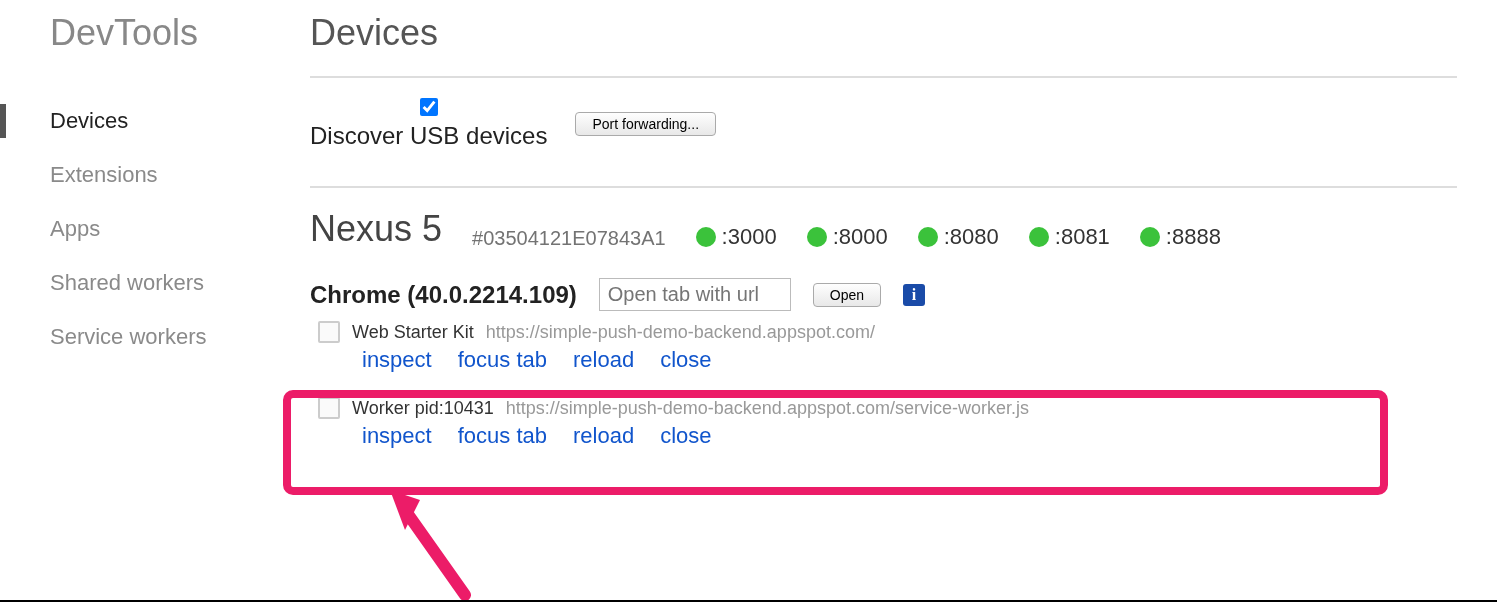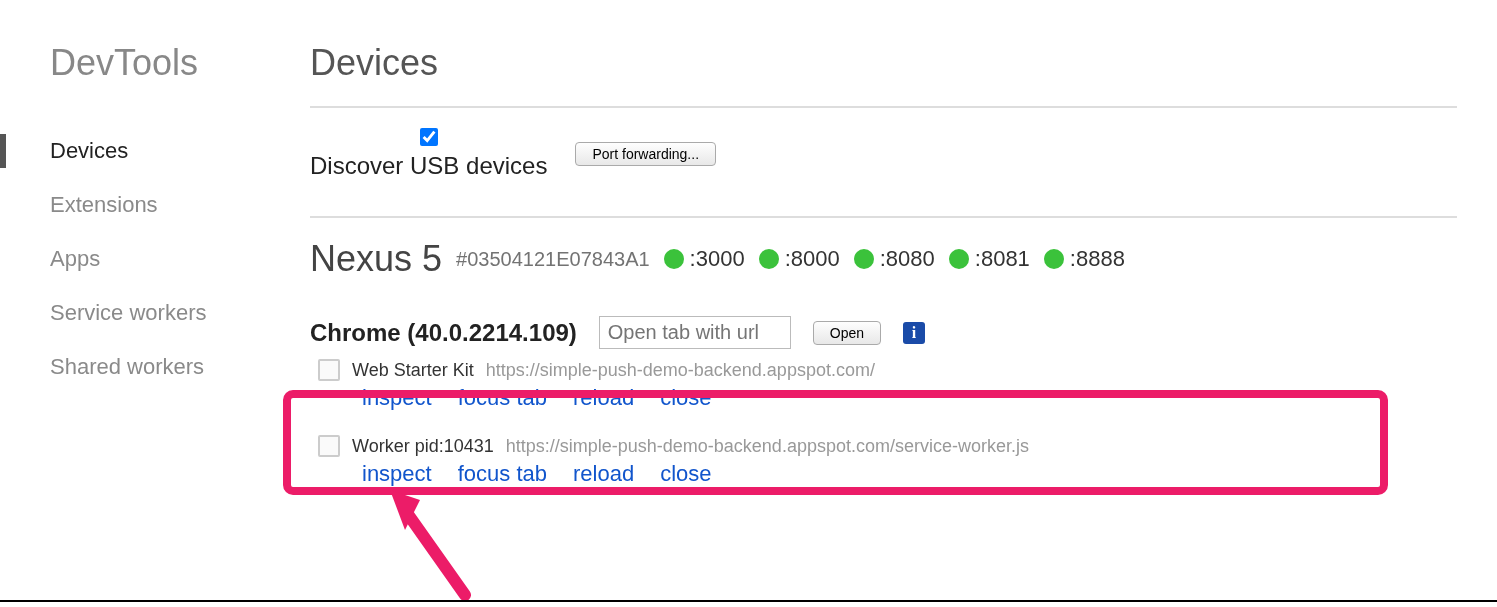--- a/index.html
+++ b/index.html
@@ -9,21 +9,20 @@
   color: #333;
   width: 1497px;
   height: 607px;
   overflow: hidden;
   position: relative;
 }
 .page {
   display: flex;
   border-bottom: 2px solid #000;
   min-height: 602px;
-  padding-top: 30px;
 }
 .sidebar {
   width: 270px;
   padding-left: 50px;
   padding-right: 20px;
   flex-shrink: 0;
 }
 .logo {
   font-size: 36px;
   color: #888;
@@ -88,23 +87,23 @@
 .btn {
   font-size: 14px;
   padding: 3px 16px;
   background: linear-gradient(#fefefe, #e8e8e8);
   border: 1px solid #aaa;
   border-radius: 4px;
   cursor: pointer;
 }
 .device-header {
   display: flex;
-  align-items: center;
-  gap: 14px;
-  margin-bottom: 36px;
+  align-items: flex-end;
+  gap: 30px;
+  margin-bottom: 28px;
   flex-wrap: wrap;
 }
 .device-name {
   font-size: 36px;
   color: #444;
   font-weight: 300;
 }
 .device-id {
   font-size: 20px;
   color: #737373;
@@ -198,22 +197,22 @@
 </style>
 </head>
 <body>
 
 <div class="page">
   <div class="sidebar">
     <div class="logo">DevTools</div>
     <div class="nav-item active">Devices</div>
     <div class="nav-item">Extensions</div>
     <div class="nav-item">Apps</div>
+    <div class="nav-item">Shared workers</div>
     <div class="nav-item">Service workers</div>
-    <div class="nav-item">Shared workers</div>
   </div>
 
   <div class="content">
     <div class="page-title">Devices</div>
     <div class="divider"></div>
 
     <div class="options-row">
       <label class="checkbox-wrap">
         <input type="checkbox" checked="" style="">
         <span>Discover USB devices</span>

